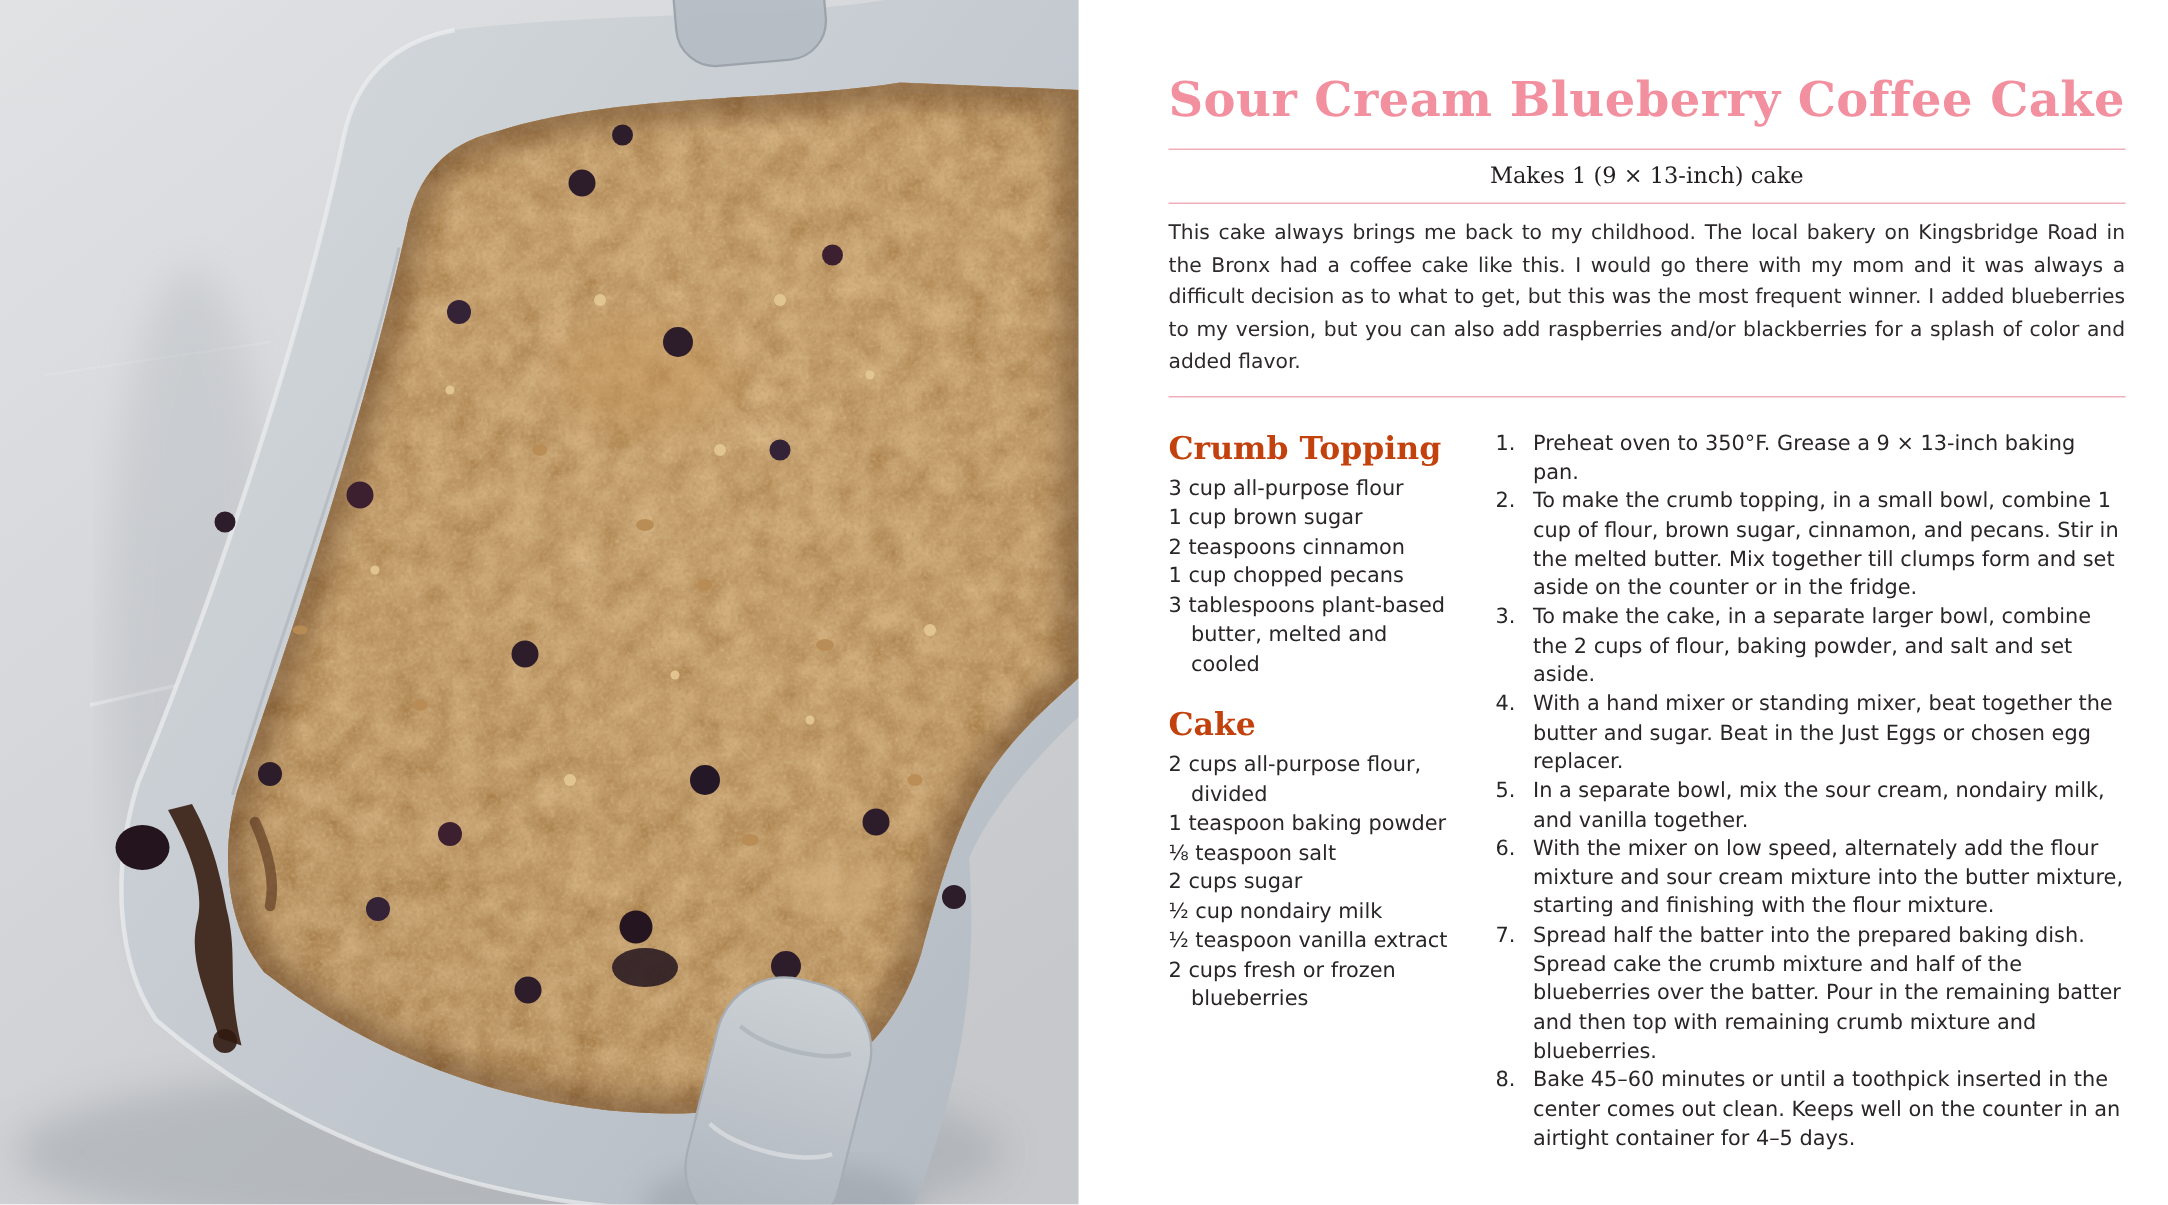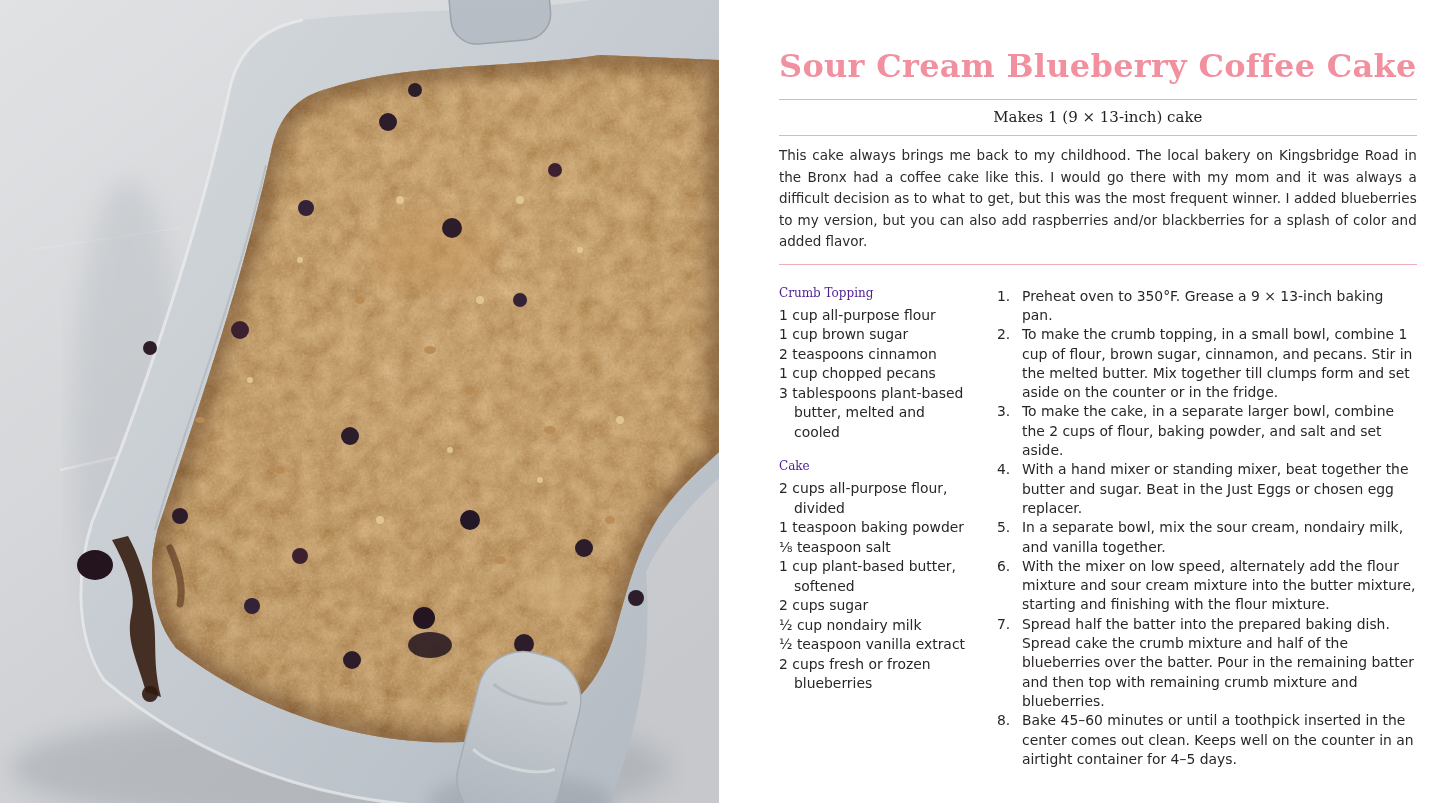--- a/index.html
+++ b/index.html
@@ -43,24 +43,24 @@
     font-size: 13.5px;
     line-height: 21.5px;
     text-align: justify;
     margin: 9px 0 11px 0;
     color: #2e2a2b;
   }
   .cols { display: flex; margin-top: 21px; }
   .ing-col { width: 196px; flex: none; margin-right: 22px; }
   .ing-head {
     font-family: "DejaVu Serif", serif;
-    font-weight: 400;
-    font-size: 12px;
+    font-weight: 700;
+    font-size: 21px;
     margin: 0 0 6px 0;
-    color: #4c1d95;
+    color: #c2410c;
   }
   .ing-list {
     list-style: none; margin: 0 0 17px 0; padding: 0;
     font-size: 13.9px; line-height: 19.5px;
   }
   .ing-list li { padding-left: 15px; text-indent: -15px; }
   .steps {
     list-style: none; margin: 1px 0 0 0; padding: 0; flex: 1;
     font-size: 13.9px; line-height: 19.3px;
   }
@@ -218,32 +218,31 @@
     <div class="rule"></div>
     <div class="yield">Makes 1 (9 × 13-inch) cake</div>
     <div class="rule"></div>
     <p class="intro">This cake always brings me back to my childhood. The local bakery on Kingsbridge Road in the Bronx had a coffee cake like this. I would go there with my mom and it was always a difficult decision as to what to get, but this was the most frequent winner. I added blueberries to my version, but you can also add raspberries and/or blackberries for a splash of color and added flavor.</p>
     <div class="rule"></div>
 
     <div class="cols">
       <div class="ing-col">
           <h2 class="ing-head">Crumb Topping</h2>
           <ul class="ing-list">
-            <li>1 cup all-purpose flour</li>
+            <li>3 cup all-purpose flour</li>
             <li>1 cup brown sugar</li>
             <li>2 teaspoons cinnamon</li>
             <li>1 cup chopped pecans</li>
             <li>3 tablespoons plant-based butter, melted and cooled</li>
           </ul>
           <h2 class="ing-head">Cake</h2>
           <ul class="ing-list">
             <li>2 cups all-purpose flour, divided</li>
             <li>1 teaspoon baking powder</li>
             <li>⅛ teaspoon salt</li>
-            <li>1 cup plant-based butter, softened</li>
             <li>2 cups sugar</li>
             <li>½ cup nondairy milk</li>
             <li>½ teaspoon vanilla extract</li>
             <li>2 cups fresh or frozen blueberries</li>
           </ul>
         </div>
       <ol class="steps">
           <li>
             <span class="num">1.</span>
             <span class="txt">Preheat oven to 350°F. Grease a 9 × 13-inch baking pan.</span>

